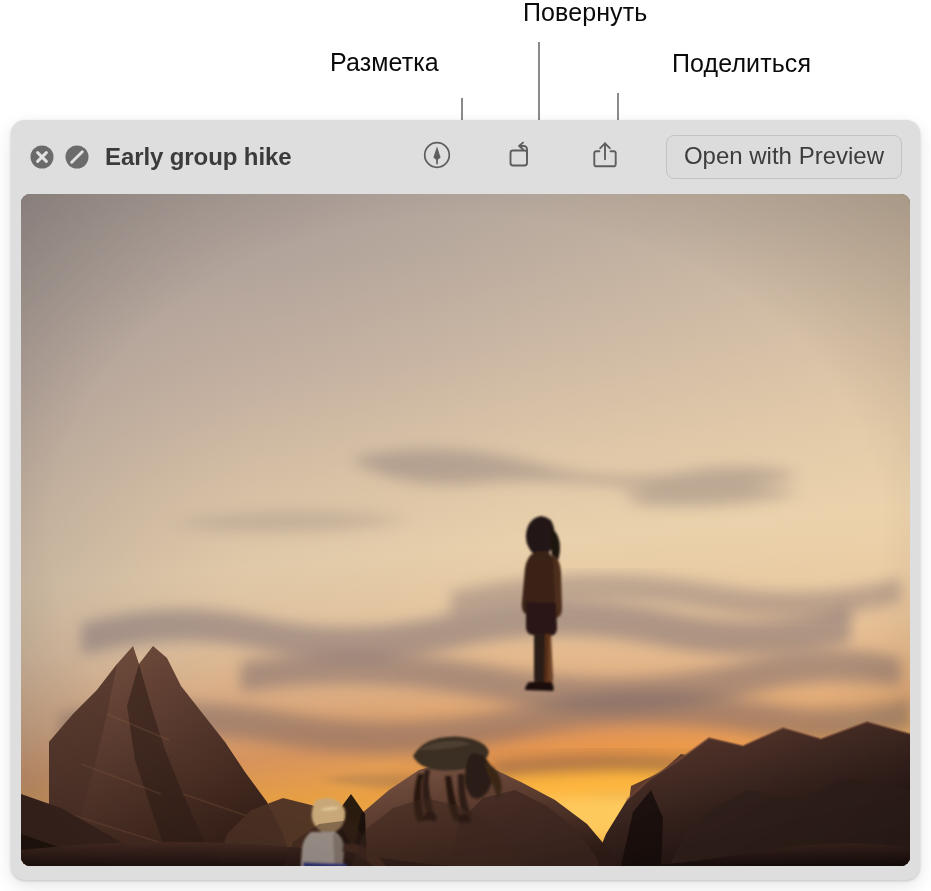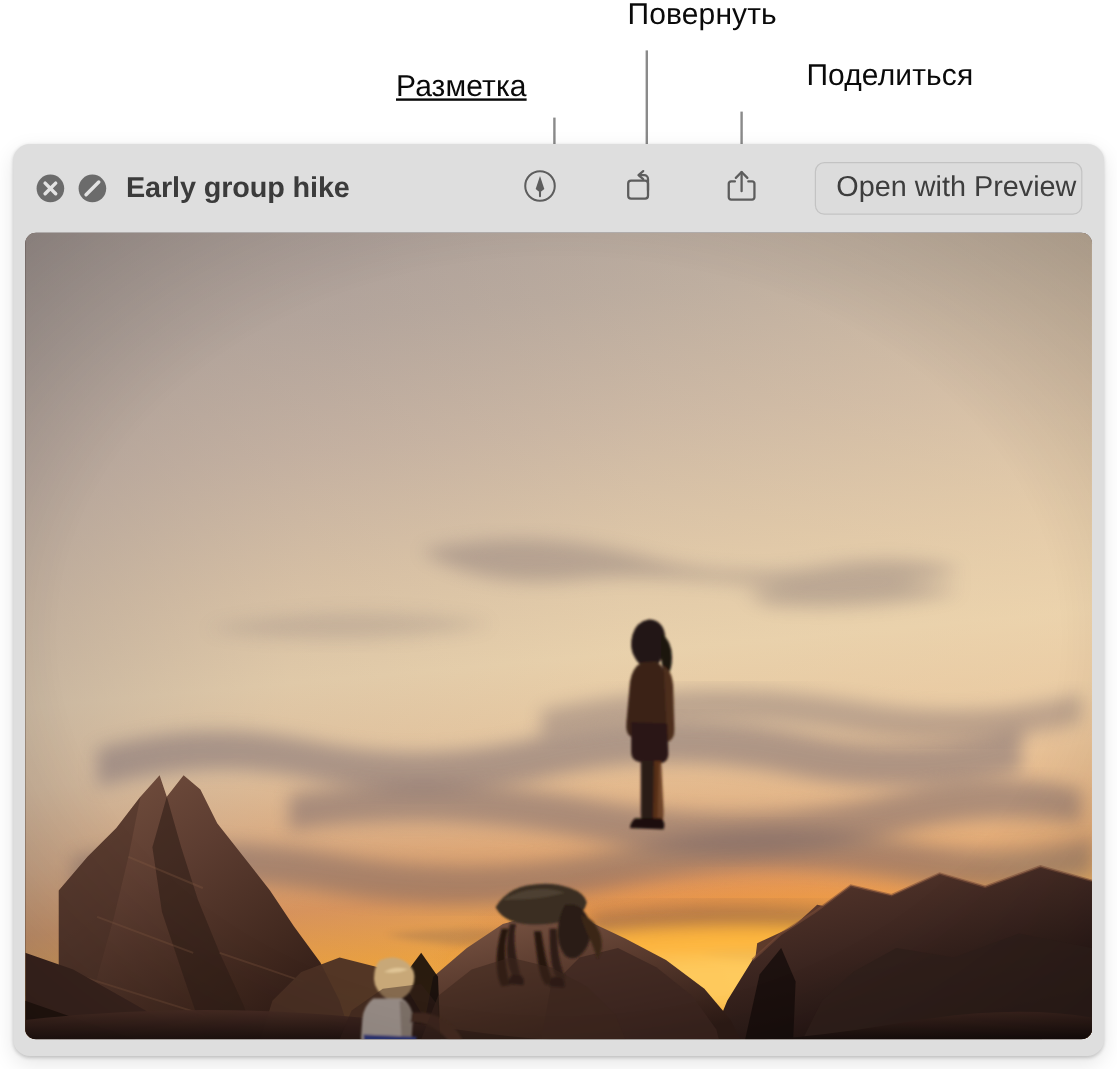--- a/index.html
+++ b/index.html
@@ -24,21 +24,21 @@
     color: #0a0a0a;
     white-space: nowrap;
     letter-spacing: 0.1px;
   }
   .leader-line {
     position: absolute;
     width: 2px;
     background: #8a8a8a;
   }
 
-  #callout-markup-label { left: 330px; top: 58px; text-decoration: underline; }
+  #callout-markup-label { left: 330px; top: 48px; }
   #callout-markup-line  { left: 461px; top: 98px;  height: 52px; }
 
   #callout-rotate-label { left: 523px; top: -2px; }
   #callout-rotate-line  { left: 538px; top: 42px;  height: 108px; }
 
   #callout-share-label  { left: 672px; top: 49px; }
   #callout-share-line   { left: 617px; top: 93px;  height: 57px; }
 
   
   .window {
@@ -99,21 +99,21 @@
     height: 34px;
     display: flex;
     align-items: center;
     justify-content: center;
     cursor: pointer;
   }
 
   .open-with-btn {
     flex: 0 0 auto;
     margin-right: 18px;
-    padding: 7px 4px 9px 17px;
+    padding: 7px 17px 9px 17px;
     border: 1px solid #c3c3c3;
     border-radius: 8px;
     background: #dcdcdc;
     font-size: 24px;
     color: #3d3d3d;
     white-space: nowrap;
     cursor: pointer;
     line-height: 1.08;
   }
 

